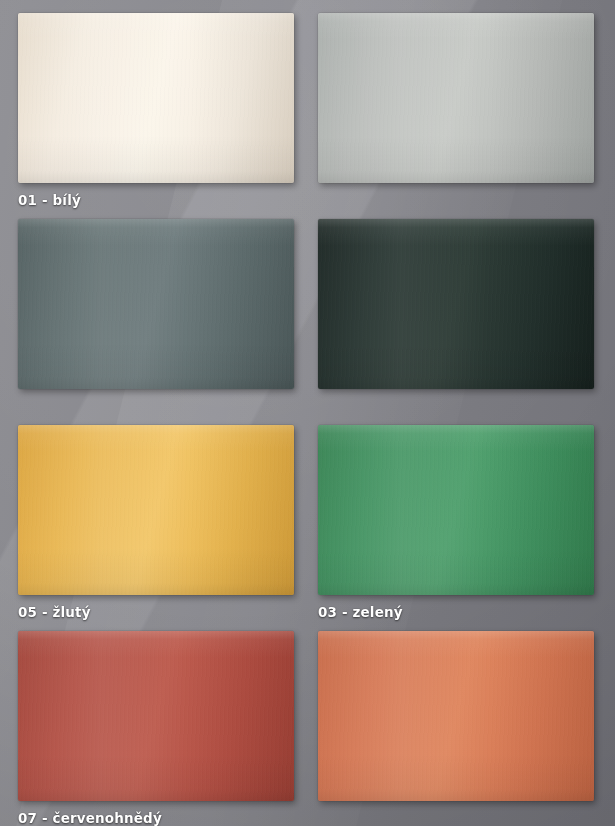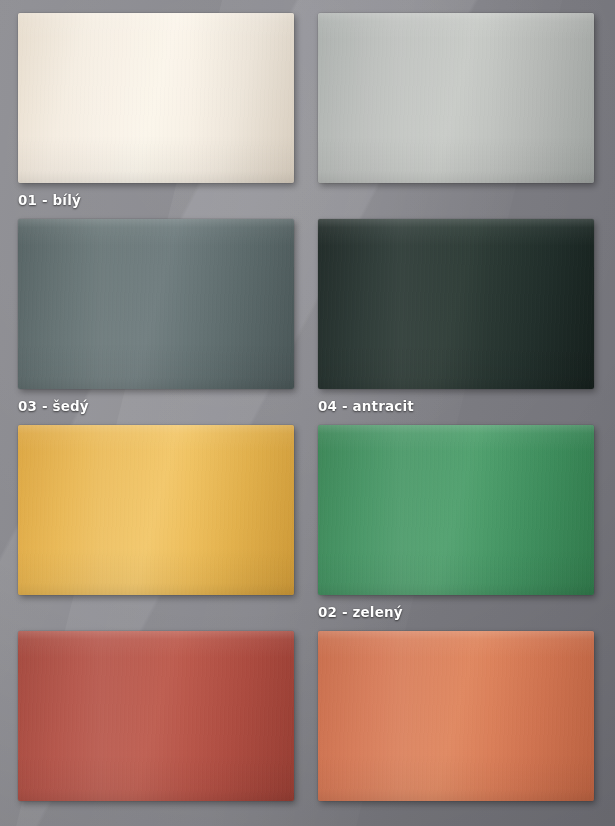--- a/index.html
+++ b/index.html
@@ -164,55 +164,55 @@
         <div class="swatch-sheen"></div>
       </div>
     </div>
 
     <div class="swatch-cell col-left">
       <div class="swatch-board">
         <div class="swatch-fill" style="background: linear-gradient(105deg, rgb(78, 92, 93) 0%, rgb(91, 106, 107) 22%, rgb(105, 119, 121) 50%, rgb(91, 106, 107) 76%, rgb(78, 92, 93) 100%);"></div>
         <div class="swatch-texture"></div>
         <div class="swatch-sheen"></div>
       </div>
-      <div class="swatch-caption">03 - šedý</div>
     </div>
 
     <div class="swatch-cell col-right">
       <div class="swatch-board">
         <div class="swatch-fill" style="background: linear-gradient(105deg, rgb(22, 33, 30) 0%, rgb(30, 44, 40) 22%, rgb(38, 53, 47) 50%, rgb(30, 44, 40) 76%, rgb(22, 33, 30) 100%);"></div>
         <div class="swatch-texture"></div>
         <div class="swatch-sheen"></div>
       </div>
-      <div class="swatch-caption">04 - antracit</div>
     </div>
 
     <div class="swatch-cell col-left">
       <div class="swatch-board">
         <div class="swatch-fill" style="background: linear-gradient(105deg, rgb(218, 162, 58) 0%, rgb(232, 180, 74) 22%, rgb(242, 197, 100) 50%, rgb(232, 180, 74) 76%, rgb(218, 162, 58) 100%);"></div>
         <div class="swatch-texture"></div>
         <div class="swatch-sheen"></div>
       </div>
+      <div class="swatch-caption">05 - žlutý</div>
     </div>
 
     <div class="swatch-cell col-right">
       <div class="swatch-board">
         <div class="swatch-fill" style="background: linear-gradient(105deg, rgb(51, 128, 79) 0%, rgb(60, 143, 92) 22%, rgb(74, 157, 105) 50%, rgb(60, 143, 92) 76%, rgb(51, 128, 79) 100%);"></div>
         <div class="swatch-texture"></div>
         <div class="swatch-sheen"></div>
       </div>
-      <div class="swatch-caption">02 - zelený</div>
+      <div class="swatch-caption">03 - zelený</div>
     </div>
 
     <div class="swatch-cell col-left">
       <div class="swatch-board">
         <div class="swatch-fill" style="background: linear-gradient(105deg, rgb(160, 65, 54) 0%, rgb(176, 74, 62) 22%, rgb(187, 86, 72) 50%, rgb(176, 74, 62) 76%, rgb(160, 65, 54) 100%);"></div>
         <div class="swatch-texture"></div>
         <div class="swatch-sheen"></div>
       </div>
+      <div class="swatch-caption">07 - červenohnědý</div>
     </div>
 
     <div class="swatch-cell col-right">
       <div class="swatch-board">
         <div class="swatch-fill" style="background: linear-gradient(105deg, rgb(198, 103, 68) 0%, rgb(212, 115, 78) 22%, rgb(222, 130, 89) 50%, rgb(212, 115, 78) 76%, rgb(198, 103, 68) 100%);"></div>
         <div class="swatch-texture"></div>
         <div class="swatch-sheen"></div>
       </div>
     </div>
 

